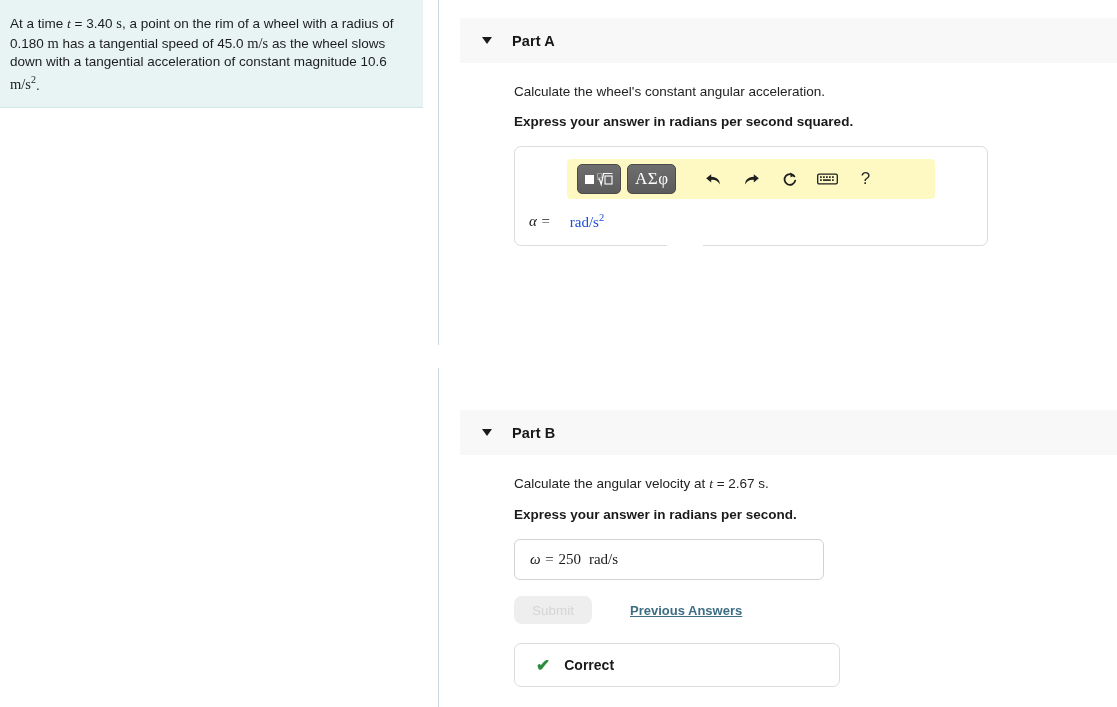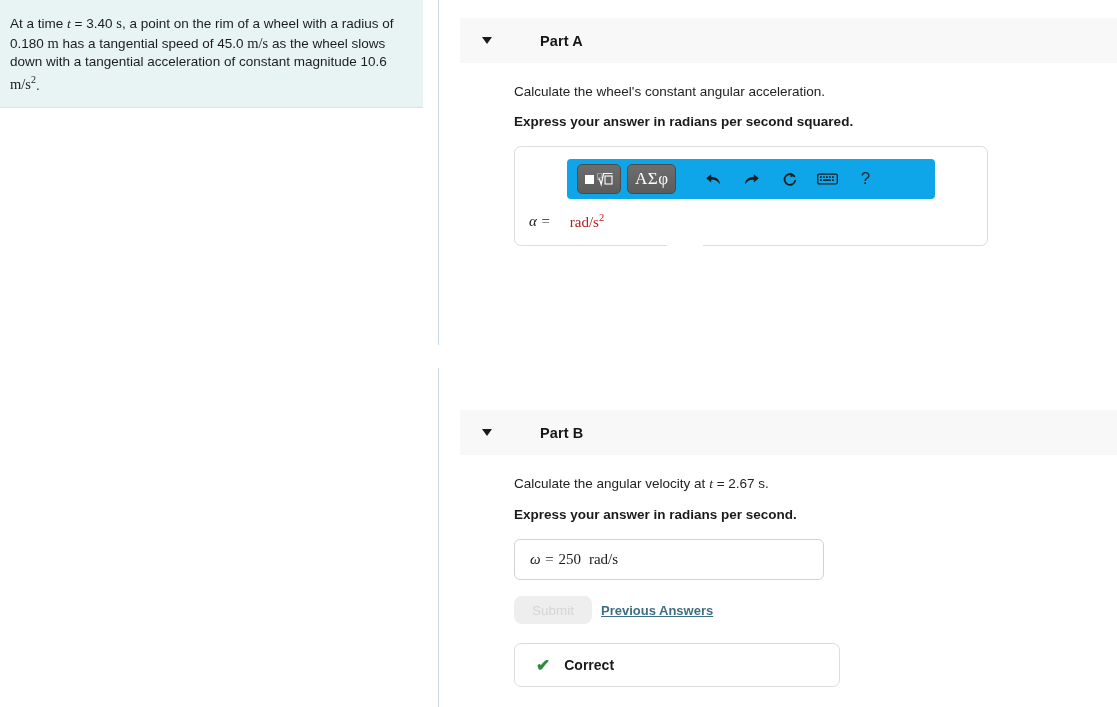--- a/index.html
+++ b/index.html
@@ -79,21 +79,20 @@
     height: 707px;
   }
 
   .part-header {
     background: #f8f8f8;
     height: 45px;
     display: flex;
     align-items: center;
     padding-left: 22px;
     box-sizing: border-box;
-    gap: 28px;
   }
   .caret {
     width: 0;
     height: 0;
     border-left: 5.5px solid transparent;
     border-right: 5.5px solid transparent;
     border-top: 7px solid #1a1a1a;
     margin-right: 20px;
     cursor: pointer;
   }
@@ -135,21 +134,21 @@
     content: "";
     position: absolute;
     left: 152px;
     bottom: -1px;
     width: 36px;
     height: 2px;
     background: #ffffff;
   }
 
   .mathbar {
-    background: #0ea5e9;
+    background: #fef9c3;
     border-radius: 4px;
     height: 40px;
     display: flex;
     align-items: center;
     padding: 0 10px;
     box-sizing: border-box;
     margin: 0 38px 0 38px;
   }
   .tool-btn {
     background: linear-gradient(#6e6e6e, #5c5c5c);
@@ -209,21 +208,21 @@
     font-size: 19px;
     color: #1a1a1a;
     padding: 0 8px;
     box-sizing: border-box;
     outline: none;
   }
   .units-right {
     margin-left: 12px;
     font-family: "Liberation Serif", serif;
     font-size: 15px;
-    color: #b91c1c;
+    color: #1d4ed8;
     white-space: nowrap;
   }
   .units-right sup { font-size: 10.5px; }
 
   
   .readonly-answer {
     width: 310px;
     height: 41px;
     border: 1px solid #d2d2d2;
     border-radius: 6px;
@@ -250,21 +249,21 @@
     color: #d5d5d5;
     border: none;
     border-radius: 8px;
     width: 78px;
     height: 28px;
     font-size: 13.5px;
     font-family: "Liberation Sans", sans-serif;
     cursor: default;
   }
   .prev-answers {
-    margin-left: 9px;
+    margin-left: 38px;
     color: #3d6e84;
     font-size: 13px;
     font-weight: bold;
     text-decoration: underline;
     cursor: pointer;
   }
 
   .correct-box {
     width: 326px;
     height: 44px;

